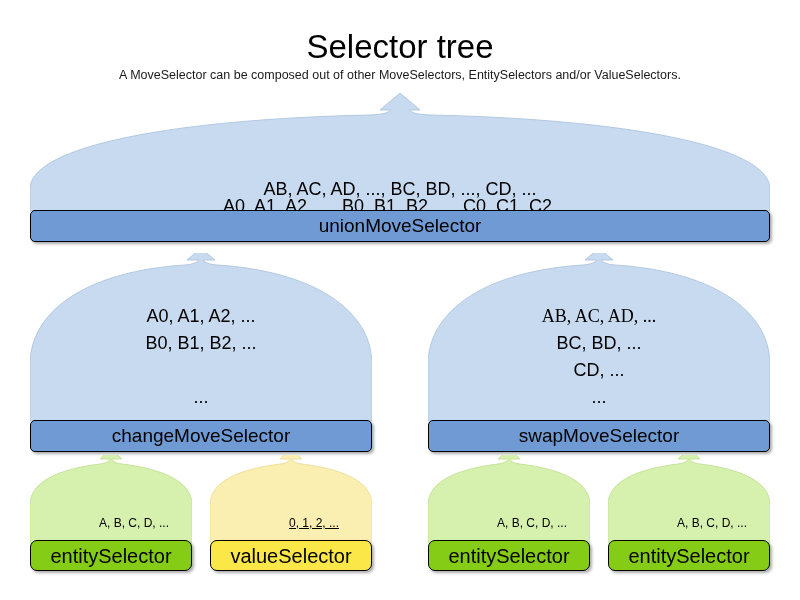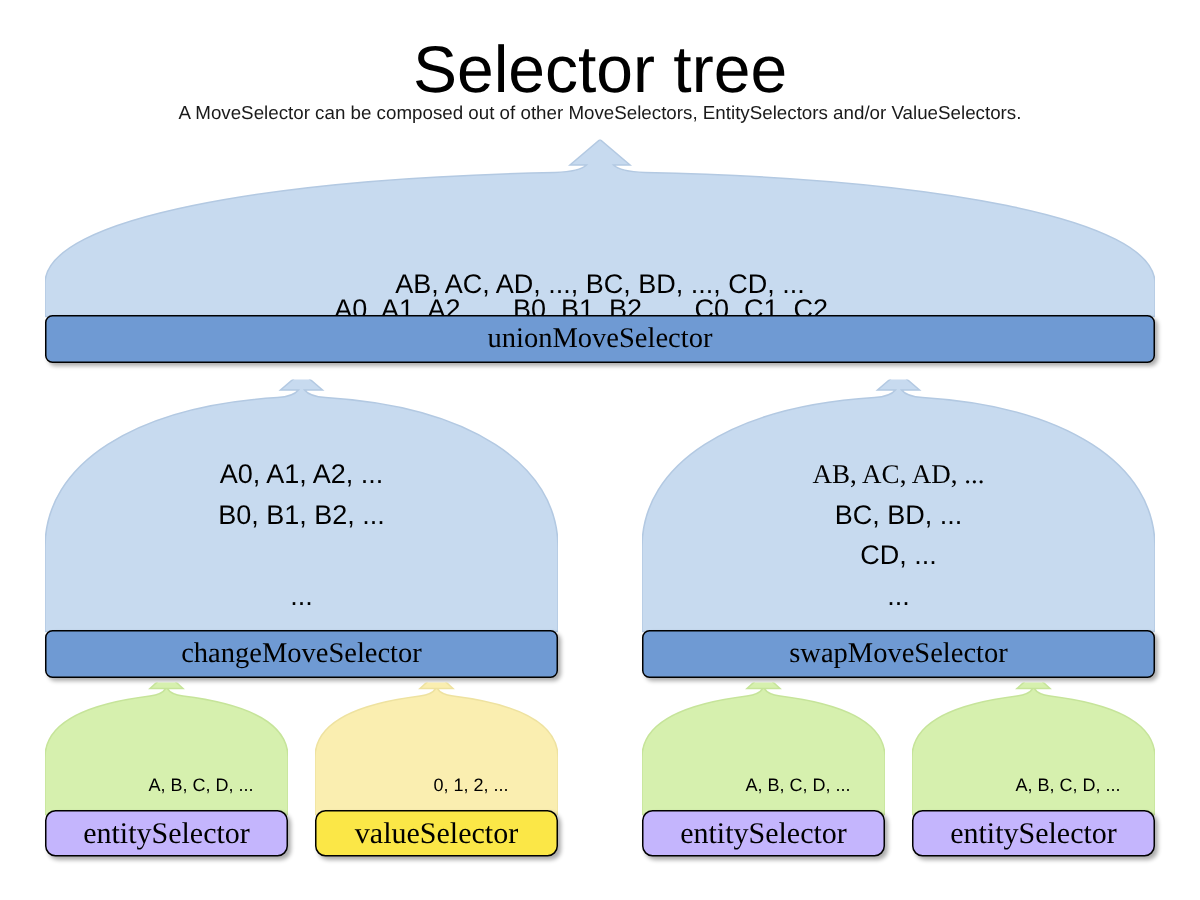--- a/index.html
+++ b/index.html
@@ -20,21 +20,21 @@
     height: 600px;
   }
 
   
   #title {
     position: absolute;
     left: 0;
     top: 28px;
     width: 800px;
     text-align: center;
-    font-size: 44px;
+    font-size: 33px;
     font-weight: normal;
     line-height: 38px;
     letter-spacing: 0px;
     color: #000;
   }
   #subtitle {
     position: absolute;
     left: 0;
     top: 67px;
     width: 800px;
@@ -76,28 +76,27 @@
     position: absolute;
     box-sizing: border-box;
     border: 1.4px solid #000000;
     display: flex;
     align-items: center;
     justify-content: center;
     font-size: 19px;
     line-height: 20px;
     color: #000000;
     box-shadow: 2px 2px 3px rgba(0,0,0,0.33);
-    font-family: Liberation Serif, serif;
   }
   .bar.blue {
     background: #6f9ad3;
     border-radius: 5px;
   }
   .bar.green {
-    background: #c4b5fd;
+    background: #84cc16;
     border-radius: 7px;
   }
   .bar.yellow {
     background: #fbe747;
     border-radius: 7px;
   }
   .bar.leaf-label {
     font-size: 20px;
   }
 </style>
@@ -209,21 +208,21 @@
                  L 70 4
                  L 81 -6
                  L 92 4
                  L 81.5 4
                  C 83 6.5, 86 8.3, 92 9
                  C 132 14, 162 26, 162 50
                  L 162 88
                  Z" fill="#faeeb0" stroke="#eee2a0" stroke-width="1"></path>
       </svg>
     </div>
-    <div class="dome-text small" style="top:56px;">0, 1, 2, ...</div>
+    <div class="dome-text small" style="top:56px;text-decoration:underline;">0, 1, 2, ...</div>
     <div class="bar yellow leaf-label" style="left:0px; top:85px; width:162px; height:31px;">valueSelector</div>
   </div>
 
   <div class="node" style="left:428px; top:455px; width:162px; height:117px;">
     <div class="node-dome">
       <svg width="162" height="90" viewBox="0 0 162 90">
         <path d="M 0 88
                  L 0 50
                  C 0 26, 30 14, 70 9
                  C 76 8.3, 79 6.5, 80.5 4

